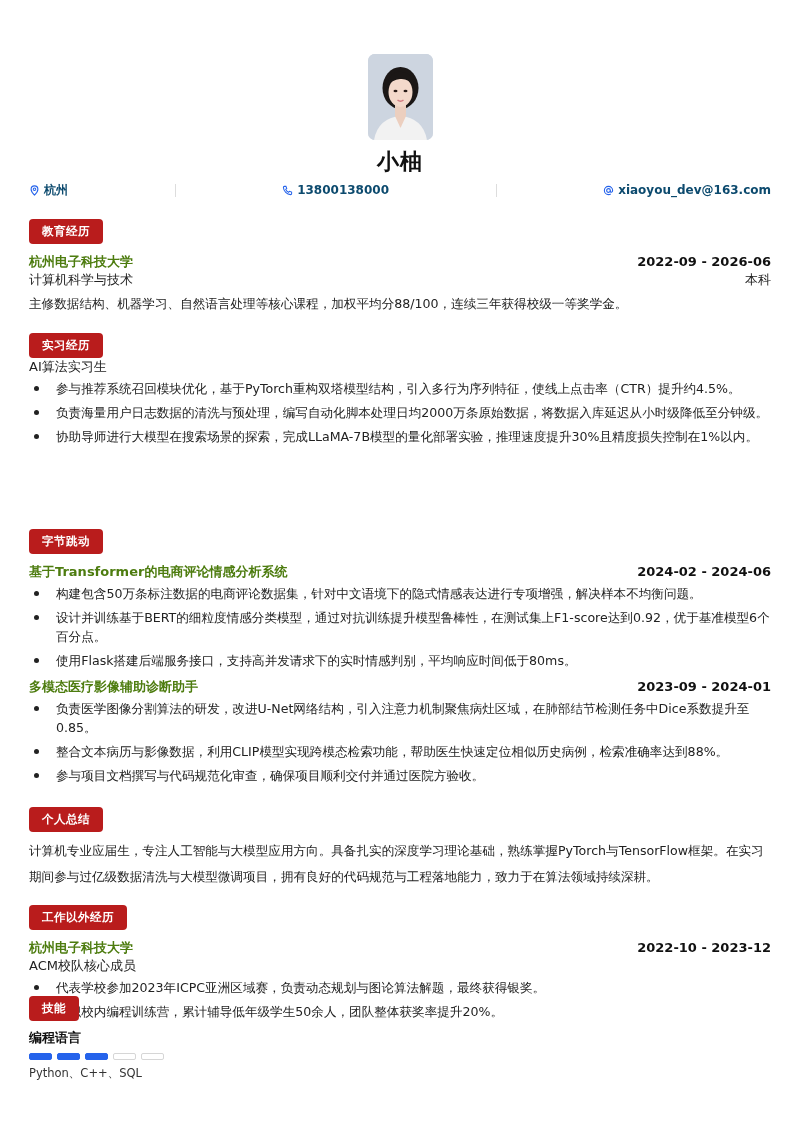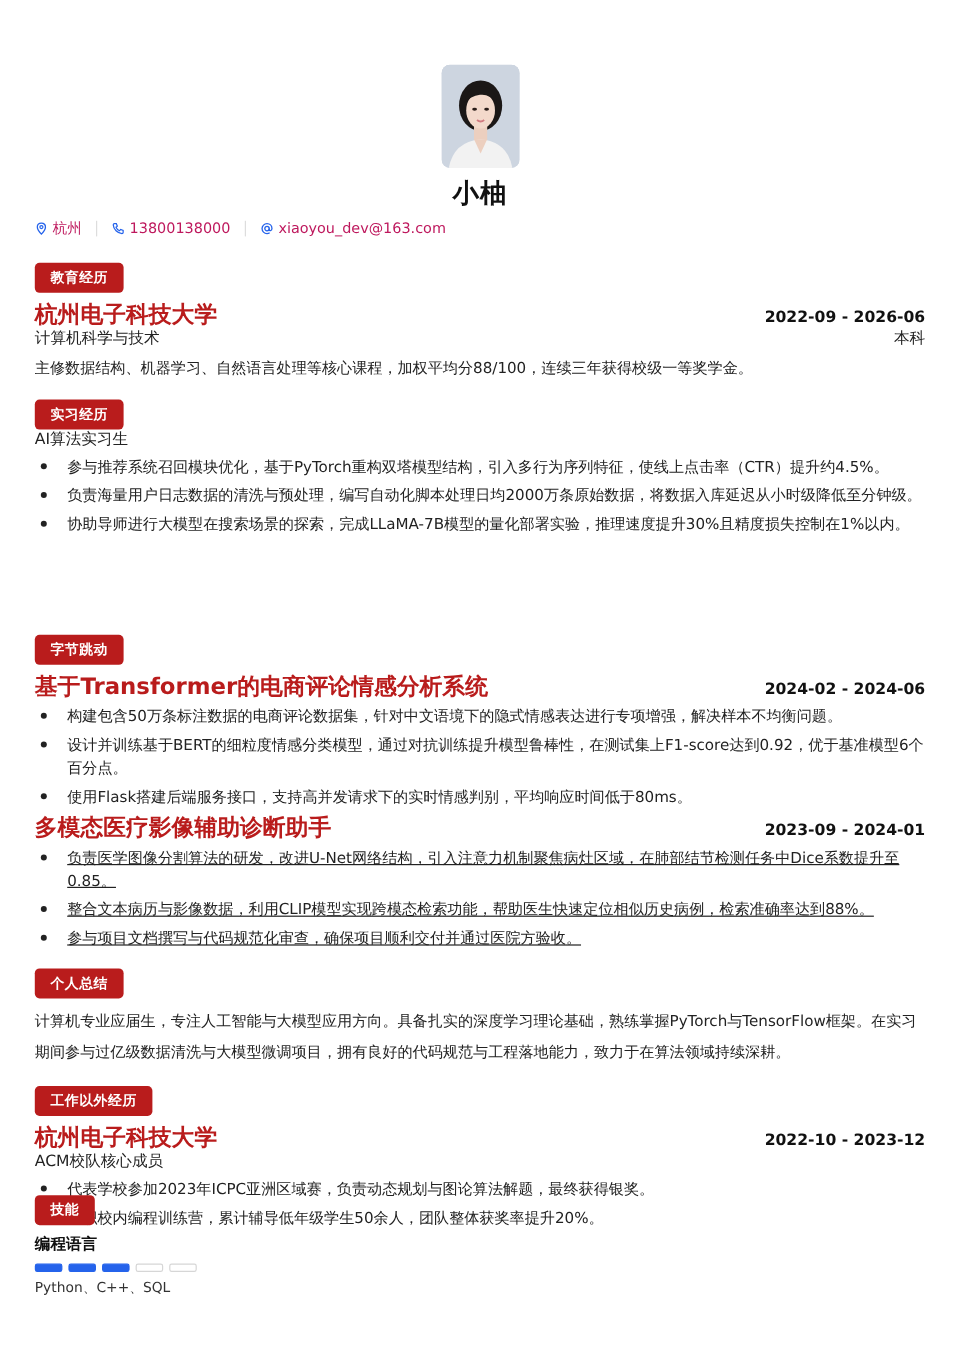--- a/index.html
+++ b/index.html
@@ -21,41 +21,41 @@
     position: relative;
   }
   .photo svg { display: block; }
   .name {
     margin-top: 7px;
     font-size: 22px; font-weight: bold; color: #111;
     letter-spacing: 1px; height: 30px; line-height: 30px;
   }
   .contacts {
     margin-top: 4px;
-    display: flex; justify-content: flex-start; align-items: center;
-    font-size: 12px; color: #be185d; height: 18px;
+    display: flex; justify-content: space-between; align-items: center;
+    font-size: 12px; color: #0c4a6e; height: 18px; font-weight: bold;
   }
   .contact { display: flex; align-items: center; gap: 4px; }
   .contact svg { width: 11px; height: 11px; }
   .sep { width: 1px; height: 13px; background: #ddd; margin: 0 12px; }
 
   
   .badge {
     display: inline-block;
     background: #b91c1c;
     color: #fff;
     font-size: 11.5px; font-weight: bold;
     padding: 0 13px;
     height: 25px; line-height: 25px;
     border-radius: 4px;
     letter-spacing: 0.5px;
   }
   .section { position: absolute; left: 29px; right: 29px; }
   .row { display: flex; justify-content: space-between; align-items: baseline; }
-  .org { font-weight: bold; font-size: 19px; color: #b91c1c; height: 18px; line-height: 18px; }
+  .org { font-weight: bold; font-size: 13px; color: #4d7c0f; height: 18px; line-height: 18px; }
   .date { font-weight: bold; font-size: 13px; color: #111; height: 18px; line-height: 18px; }
   .sub { font-size: 13px; color: #222; height: 18px; line-height: 18px; }
   .para { font-size: 12.6px; color: #222; line-height: 26px; }
   ul.bullets { list-style: none; }
   ul.bullets li {
     position: relative; padding-left: 27px; padding-right: 0;
     font-size: 12.6px; line-height: 19px; color: #222;
     margin-bottom: 5px;
   }
   ul.bullets li::before {
@@ -154,21 +154,21 @@
     </div>
     <ul class="bullets" style="margin-top:3px;">
       <li>构建包含50万条标注数据的电商评论数据集，针对中文语境下的隐式情感表达进行专项增强，解决样本不均衡问题。</li>
       <li>设计并训练基于BERT的细粒度情感分类模型，通过对抗训练提升模型鲁棒性，在测试集上F1-score达到0.92，优于基准模型6个百分点。</li>
       <li>使用Flask搭建后端服务接口，支持高并发请求下的实时情感判别，平均响应时间低于80ms。</li>
     </ul>
     <div class="row" style="margin-top:8px;">
       <span class="org">多模态医疗影像辅助诊断助手</span>
       <span class="date">2023-09 - 2024-01</span>
     </div>
-    <ul class="bullets" style="margin-top:3px;text-decoration:underline;">
+    <ul class="bullets" style="margin-top:3px;">
       <li>负责医学图像分割算法的研发，改进U-Net网络结构，引入注意力机制聚焦病灶区域，在肺部结节检测任务中Dice系数提升至0.85。</li>
       <li>整合文本病历与影像数据，利用CLIP模型实现跨模态检索功能，帮助医生快速定位相似历史病例，检索准确率达到88%。</li>
       <li>参与项目文档撰写与代码规范化审查，确保项目顺利交付并通过医院方验收。</li>
     </ul>
   </div>
 
   <div class="section" style="top:807px;">
     <span class="badge">个人总结</span>
     <div class="para" style="margin-top:6px;">计算机专业应届生，专注人工智能与大模型应用方向。具备扎实的深度学习理论基础，熟练掌握PyTorch与TensorFlow框架。在实习期间参与过亿级数据清洗与大模型微调项目，拥有良好的代码规范与工程落地能力，致力于在算法领域持续深耕。</div>
   </div>

